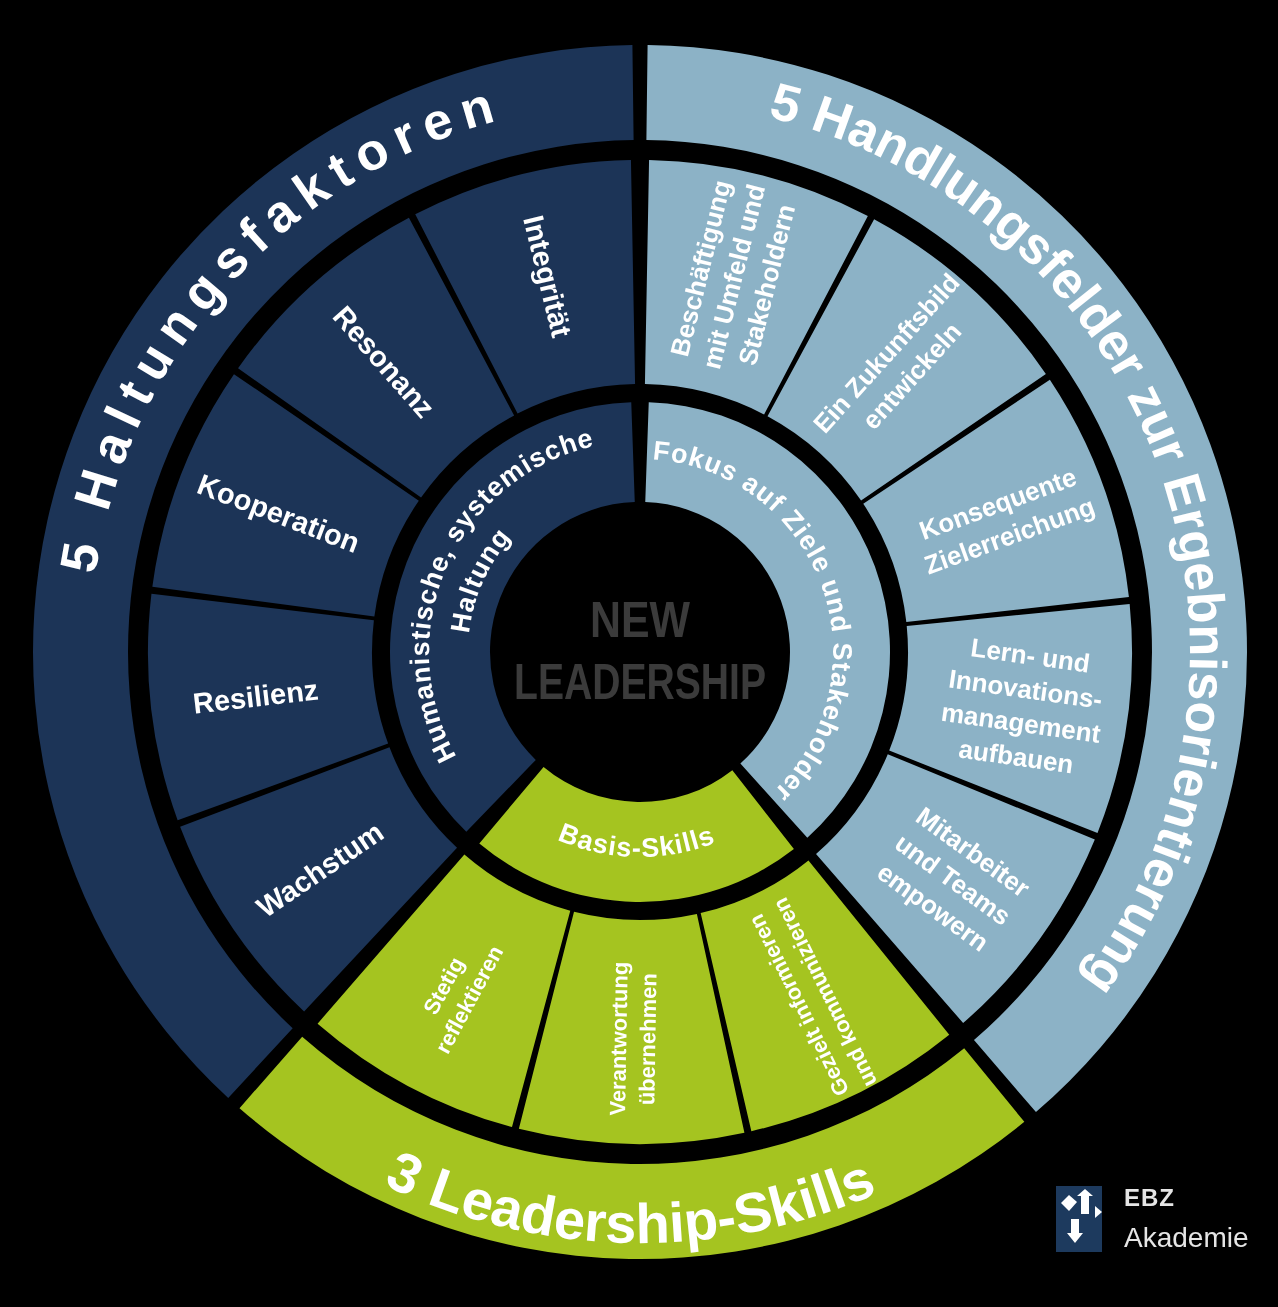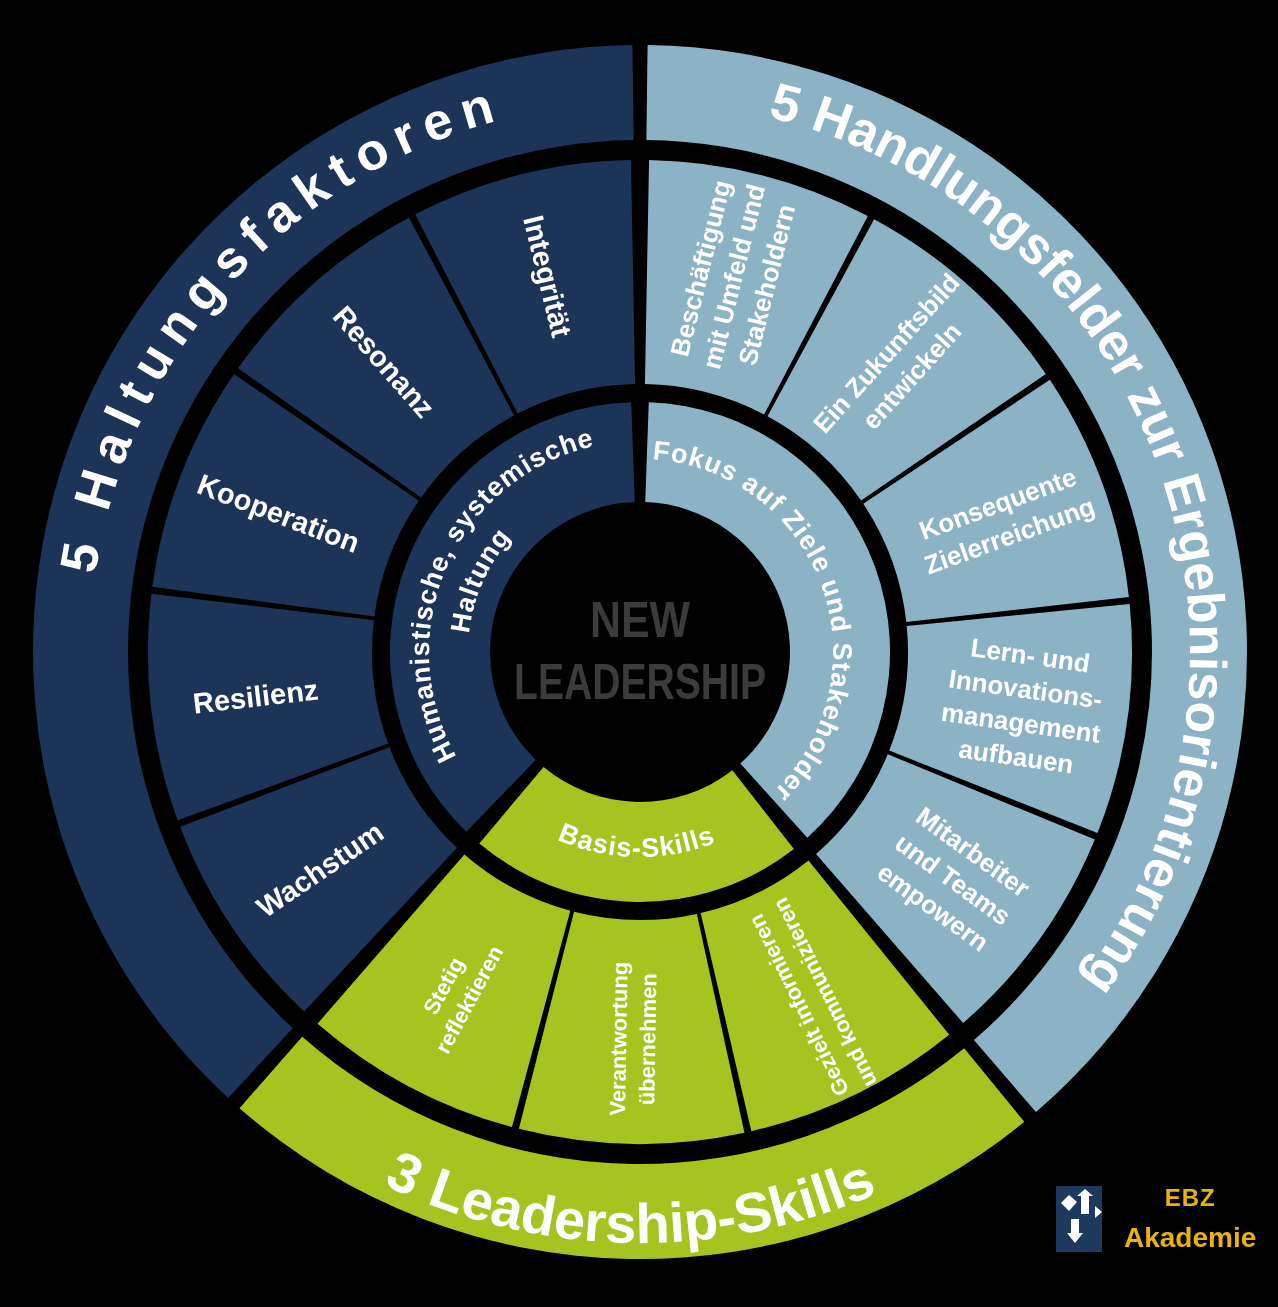--- a/index.html
+++ b/index.html
@@ -3,21 +3,21 @@
 <meta charset="utf-8">
 <style>
   html,body{margin:0;padding:0;background:#000;}
   .stage{position:relative;width:1278px;height:1307px;background:#000;overflow:hidden;
          font-family:"Liberation Sans", sans-serif;}
   svg text{font-family:"Liberation Sans", sans-serif;}
   .logo{position:absolute;left:1056px;top:1185px;display:flex;align-items:center;gap:22px;}
   .logo-mark{width:46px;height:66px;display:block;}
   .logo-text{display:flex;flex-direction:column;justify-content:center;line-height:1.05;}
   .logo-ebz{font-size:24px;font-weight:bold;letter-spacing:1px;}
-  .logo-akademie{font-size:28px;font-weight:bold;margin-top:13px;}
+  .logo-akademie{font-size:28px;font-weight:normal;margin-top:13px;}
 </style>
 </head>
 <body>
 
 <div class="stage">
 
   <svg id="wheel" width="1278" height="1307" viewBox="0 0 1278 1307">
       <g>
         <path d="M228.23,1097.98 A607,607 0 0 1 632.41,45.05 L633.6,140.04 A512,512 0 0 0 292.68,1028.18 Z" fill="#1c3457"></path>
         <path d="M466.32,831.82 A250,250 0 0 1 631.25,402.15 L634.75,502.09 A150,150 0 0 0 535.79,759.89 Z" fill="#1c3457"></path>
@@ -75,19 +75,19 @@
     </svg>
 
   <div class="logo">
     <svg class="logo-mark" viewBox="0 0 46 66">
       <rect x="0" y="0" width="46" height="66" fill="#1d3a5e"></rect>
       <polygon points="13,9 21,16 13,25 5,17" fill="#fff"></polygon>
       <polygon points="29,3 37,10 33,10 33,28 25,28 25,10 21,10" fill="#fff"></polygon>
       <polygon points="15,33 23,33 23,47 27,47 19,57 11,47 15,47" fill="#fff"></polygon>
       <polygon points="39,20 46,26 39,32" fill="#fff"></polygon>
     </svg>
-    <div class="logo-text" style="color: #eab308; text-align: center;">
+    <div class="logo-text" style="color: #e5e5e5;">
       <span class="logo-ebz">EBZ</span>
       <span class="logo-akademie">Akademie</span>
     </div>
   </div>
 
 </div>
 
 </body></html>

